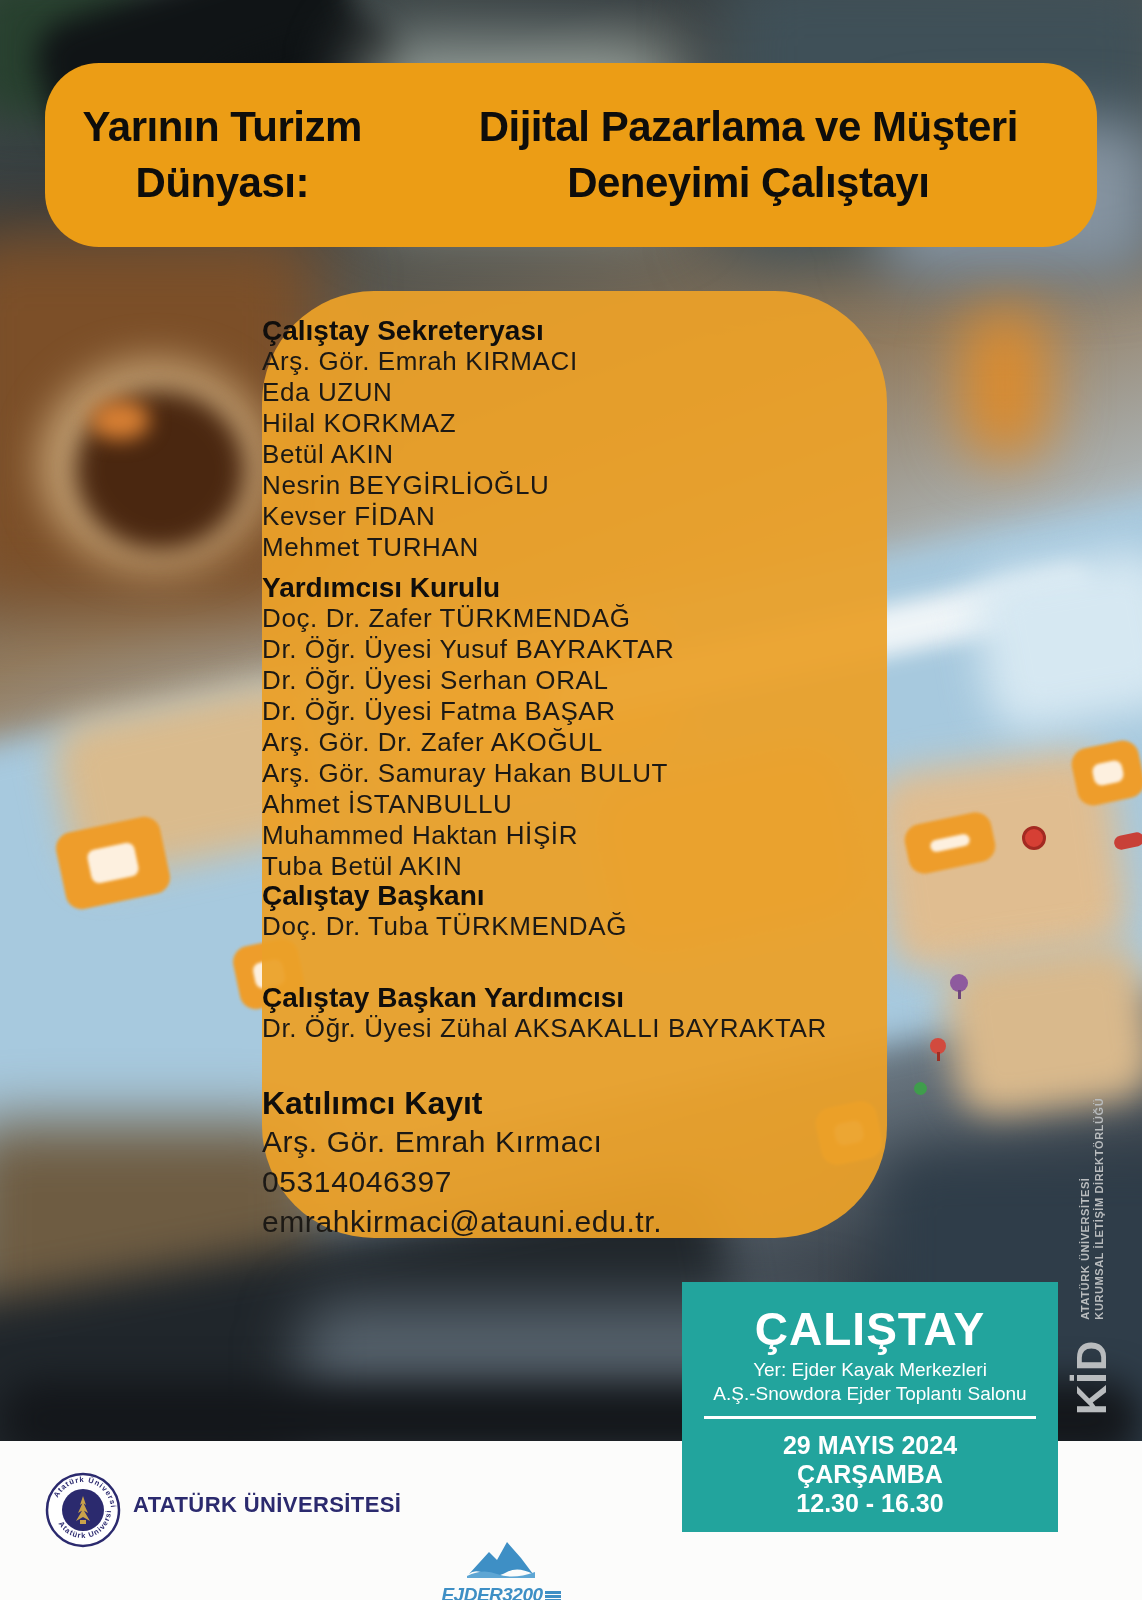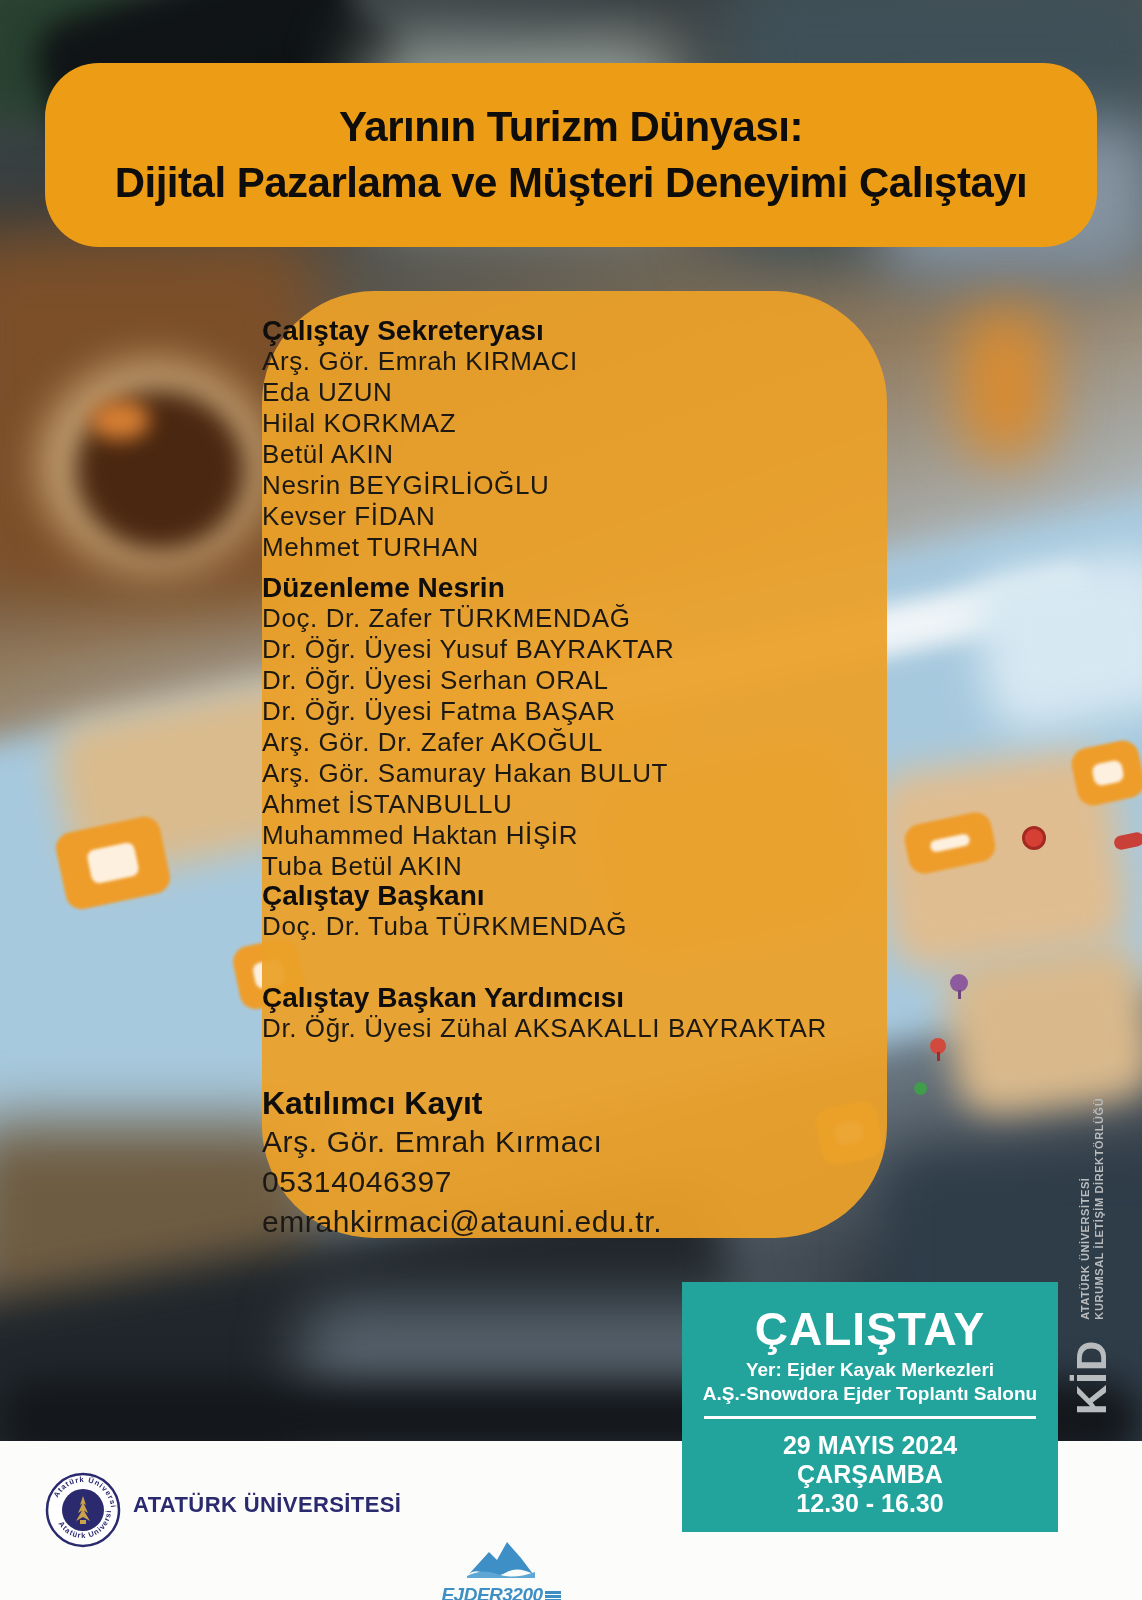--- a/index.html
+++ b/index.html
@@ -13,39 +13,39 @@
     background:linear-gradient(160deg,#46504e 0%,#333b3e 12%,#5c5950 24%,#927c60 36%,#b3c4cf 52%,#9cbccd 62%,#64707a 76%,#2c333b 88%,#181c21 100%);}
   .b{position:absolute;filter:blur(var(--bl,26px));border-radius:40px;}
   .round{border-radius:50%;}
   .app-icon{position:absolute;background:#ee9d2b;border-radius:16px;transform:rotate(-12deg);
     display:flex;align-items:center;justify-content:center;filter:blur(1.5px);}
   .app-glyph{background:rgba(255,255,255,.85);border-radius:8px;}
   .pin{position:absolute;border-radius:50%;}
   .pin-stem{position:absolute;width:3px;height:9px;}
   
   .title-card{position:absolute;left:45px;top:63px;width:1052px;height:184px;border-radius:54px;
-    background:#ec9d15;display:flex;flex-direction:column;align-items:center;justify-content:center;z-index:5;}
+    background:#ec9d15;display:flex;flex-direction:row;align-items:center;justify-content:center;z-index:5;}
   .title-card div{font-size:42px;line-height:56px;font-weight:800;color:#0e0d0b;letter-spacing:-.5px;text-align:center;}
   
   .panel{position:absolute;left:262px;top:291px;width:625px;height:947px;border-radius:112px;
     background:rgba(235,160,40,.94);z-index:4;text-align:left;color:#181512;padding-top:24px;box-sizing:border-box;}
   .panel h3{margin:0;font-size:28px;line-height:31px;font-weight:800;color:#100e0c;letter-spacing:0;}
   .panel .member{font-size:26px;line-height:31px;font-weight:400;letter-spacing:.6px;color:#1c1915;}
   .section{margin-top:9px;}
   .section:nth-of-type(1){margin-top:0;}
   .section:nth-of-type(3){margin-top:-2px;}
   .section:nth-of-type(4){margin-top:40px;}
   .registration{margin-top:40px;}
   .registration h3{font-size:32px;line-height:38px;}
   .registration .member{font-size:30px;line-height:40px;letter-spacing:.6px;}
   
   .event-box{position:absolute;left:682px;top:1282px;width:376px;height:250px;background:#22a49d;z-index:8;
     display:flex;flex-direction:column;align-items:center;justify-content:flex-start;color:#fff;padding-top:22px;box-sizing:border-box;}
   .event-title{font-size:46px;font-weight:800;letter-spacing:1px;line-height:50px;}
-  .event-venue{font-size:19px;font-weight:700;line-height:24px;margin-top:4px;}
+  .event-venue{font-size:19px;font-weight:400;line-height:24px;margin-top:4px;}
   .event-divider{width:332px;height:3px;background:#fff;margin:10px 0 12px 0;}
   .event-date{font-size:25px;font-weight:700;line-height:29px;}
   
   .kid-brand{position:absolute;left:969px;top:1262px;width:246px;height:60px;
     transform:rotate(-90deg);display:flex;align-items:center;gap:10px;color:#b9bcbe;z-index:6;}
   .kid-big{font-size:42px;font-weight:800;letter-spacing:1px;}
   .kid-bar{width:2px;height:42px;background:#b9bcbe;}
   .kid-lines{display:flex;flex-direction:column;justify-content:center;}
   .kid-lines span{font-size:11px;font-weight:700;letter-spacing:.6px;line-height:14px;white-space:nowrap;}
   
@@ -130,21 +130,21 @@
       <div class="member">Arş. Gör. Emrah KIRMACI</div>
           <div class="member">Eda UZUN</div>
           <div class="member">Hilal KORKMAZ</div>
           <div class="member">Betül AKIN</div>
           <div class="member">Nesrin BEYGİRLİOĞLU</div>
           <div class="member">Kevser FİDAN</div>
           <div class="member">Mehmet TURHAN</div>
         </div>
     </div>
     <div class="section">
-      <h3>Düzenleme Nesrin</h3>
+      <h3>Yardımcısı Kurulu</h3>
       <div>
 
       <div class="member">Doç. Dr. Zafer TÜRKMENDAĞ</div>
           <div class="member">Dr. Öğr. Üyesi Yusuf BAYRAKTAR</div>
           <div class="member">Dr. Öğr. Üyesi Serhan ORAL</div>
           <div class="member">Dr. Öğr. Üyesi Fatma BAŞAR</div>
           <div class="member">Arş. Gör. Dr. Zafer AKOĞUL</div>
           <div class="member">Arş. Gör. Samuray Hakan BULUT</div>
           <div class="member">Ahmet İSTANBULLU</div>
           <div class="member">Muhammed Haktan HİŞİR</div>

